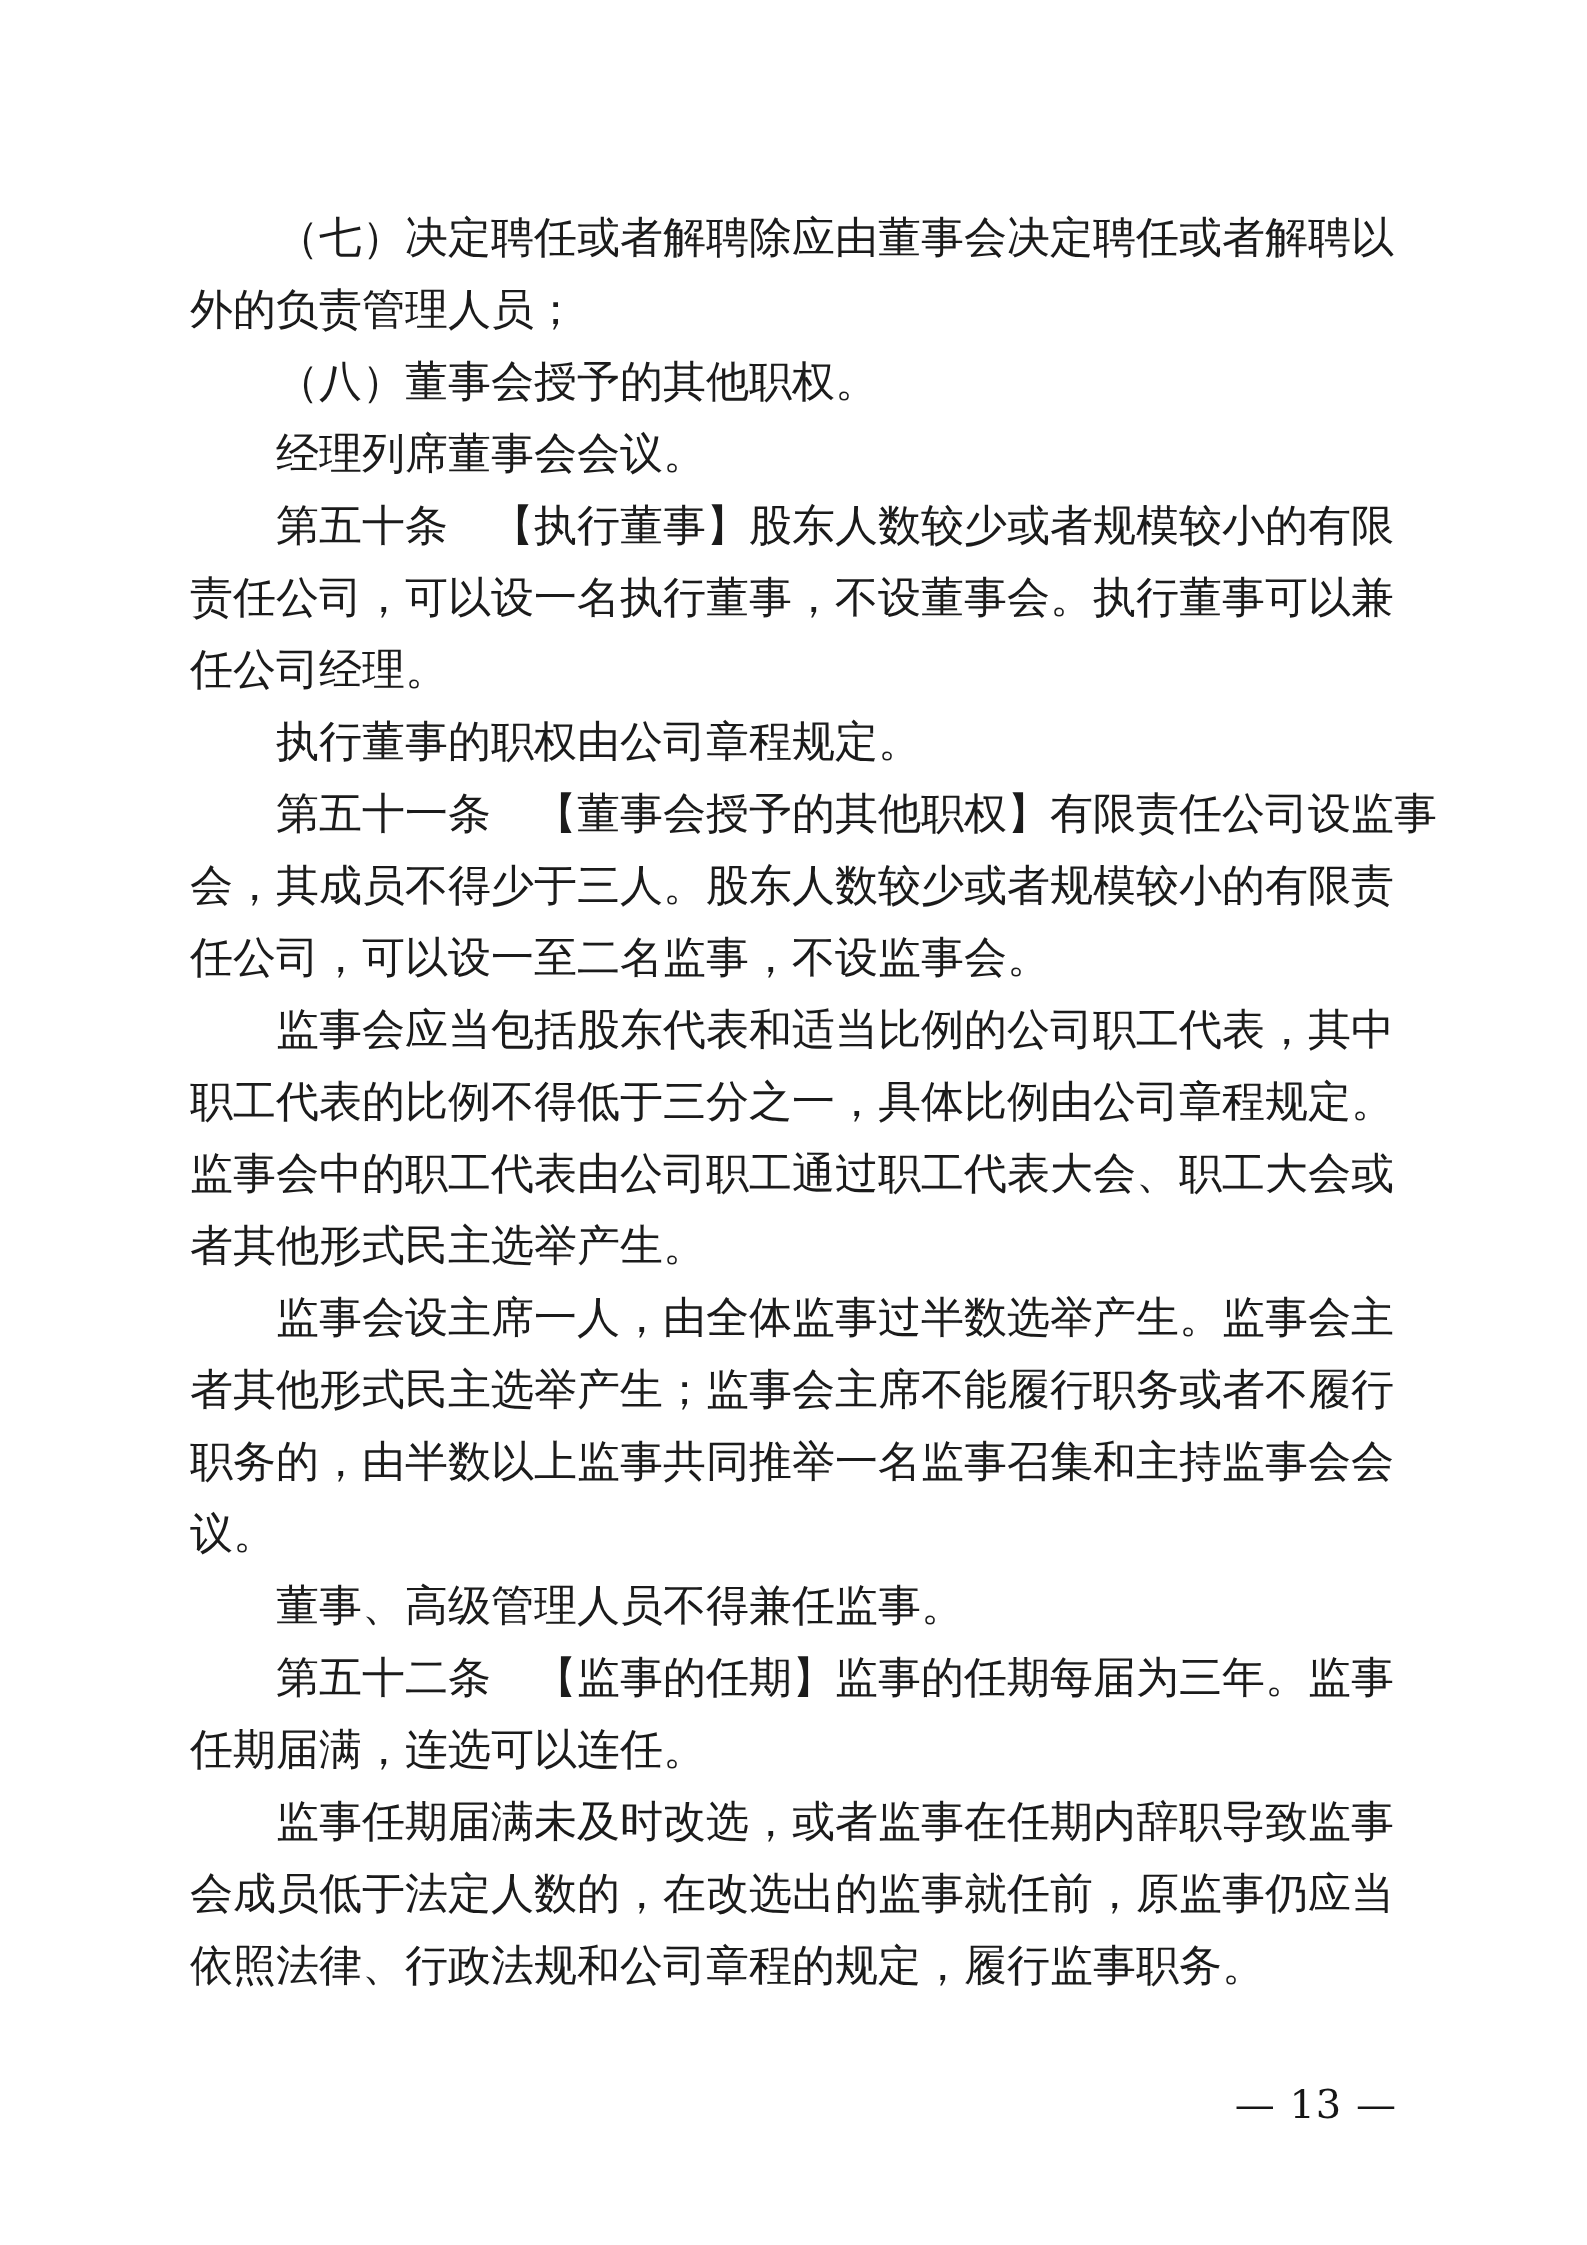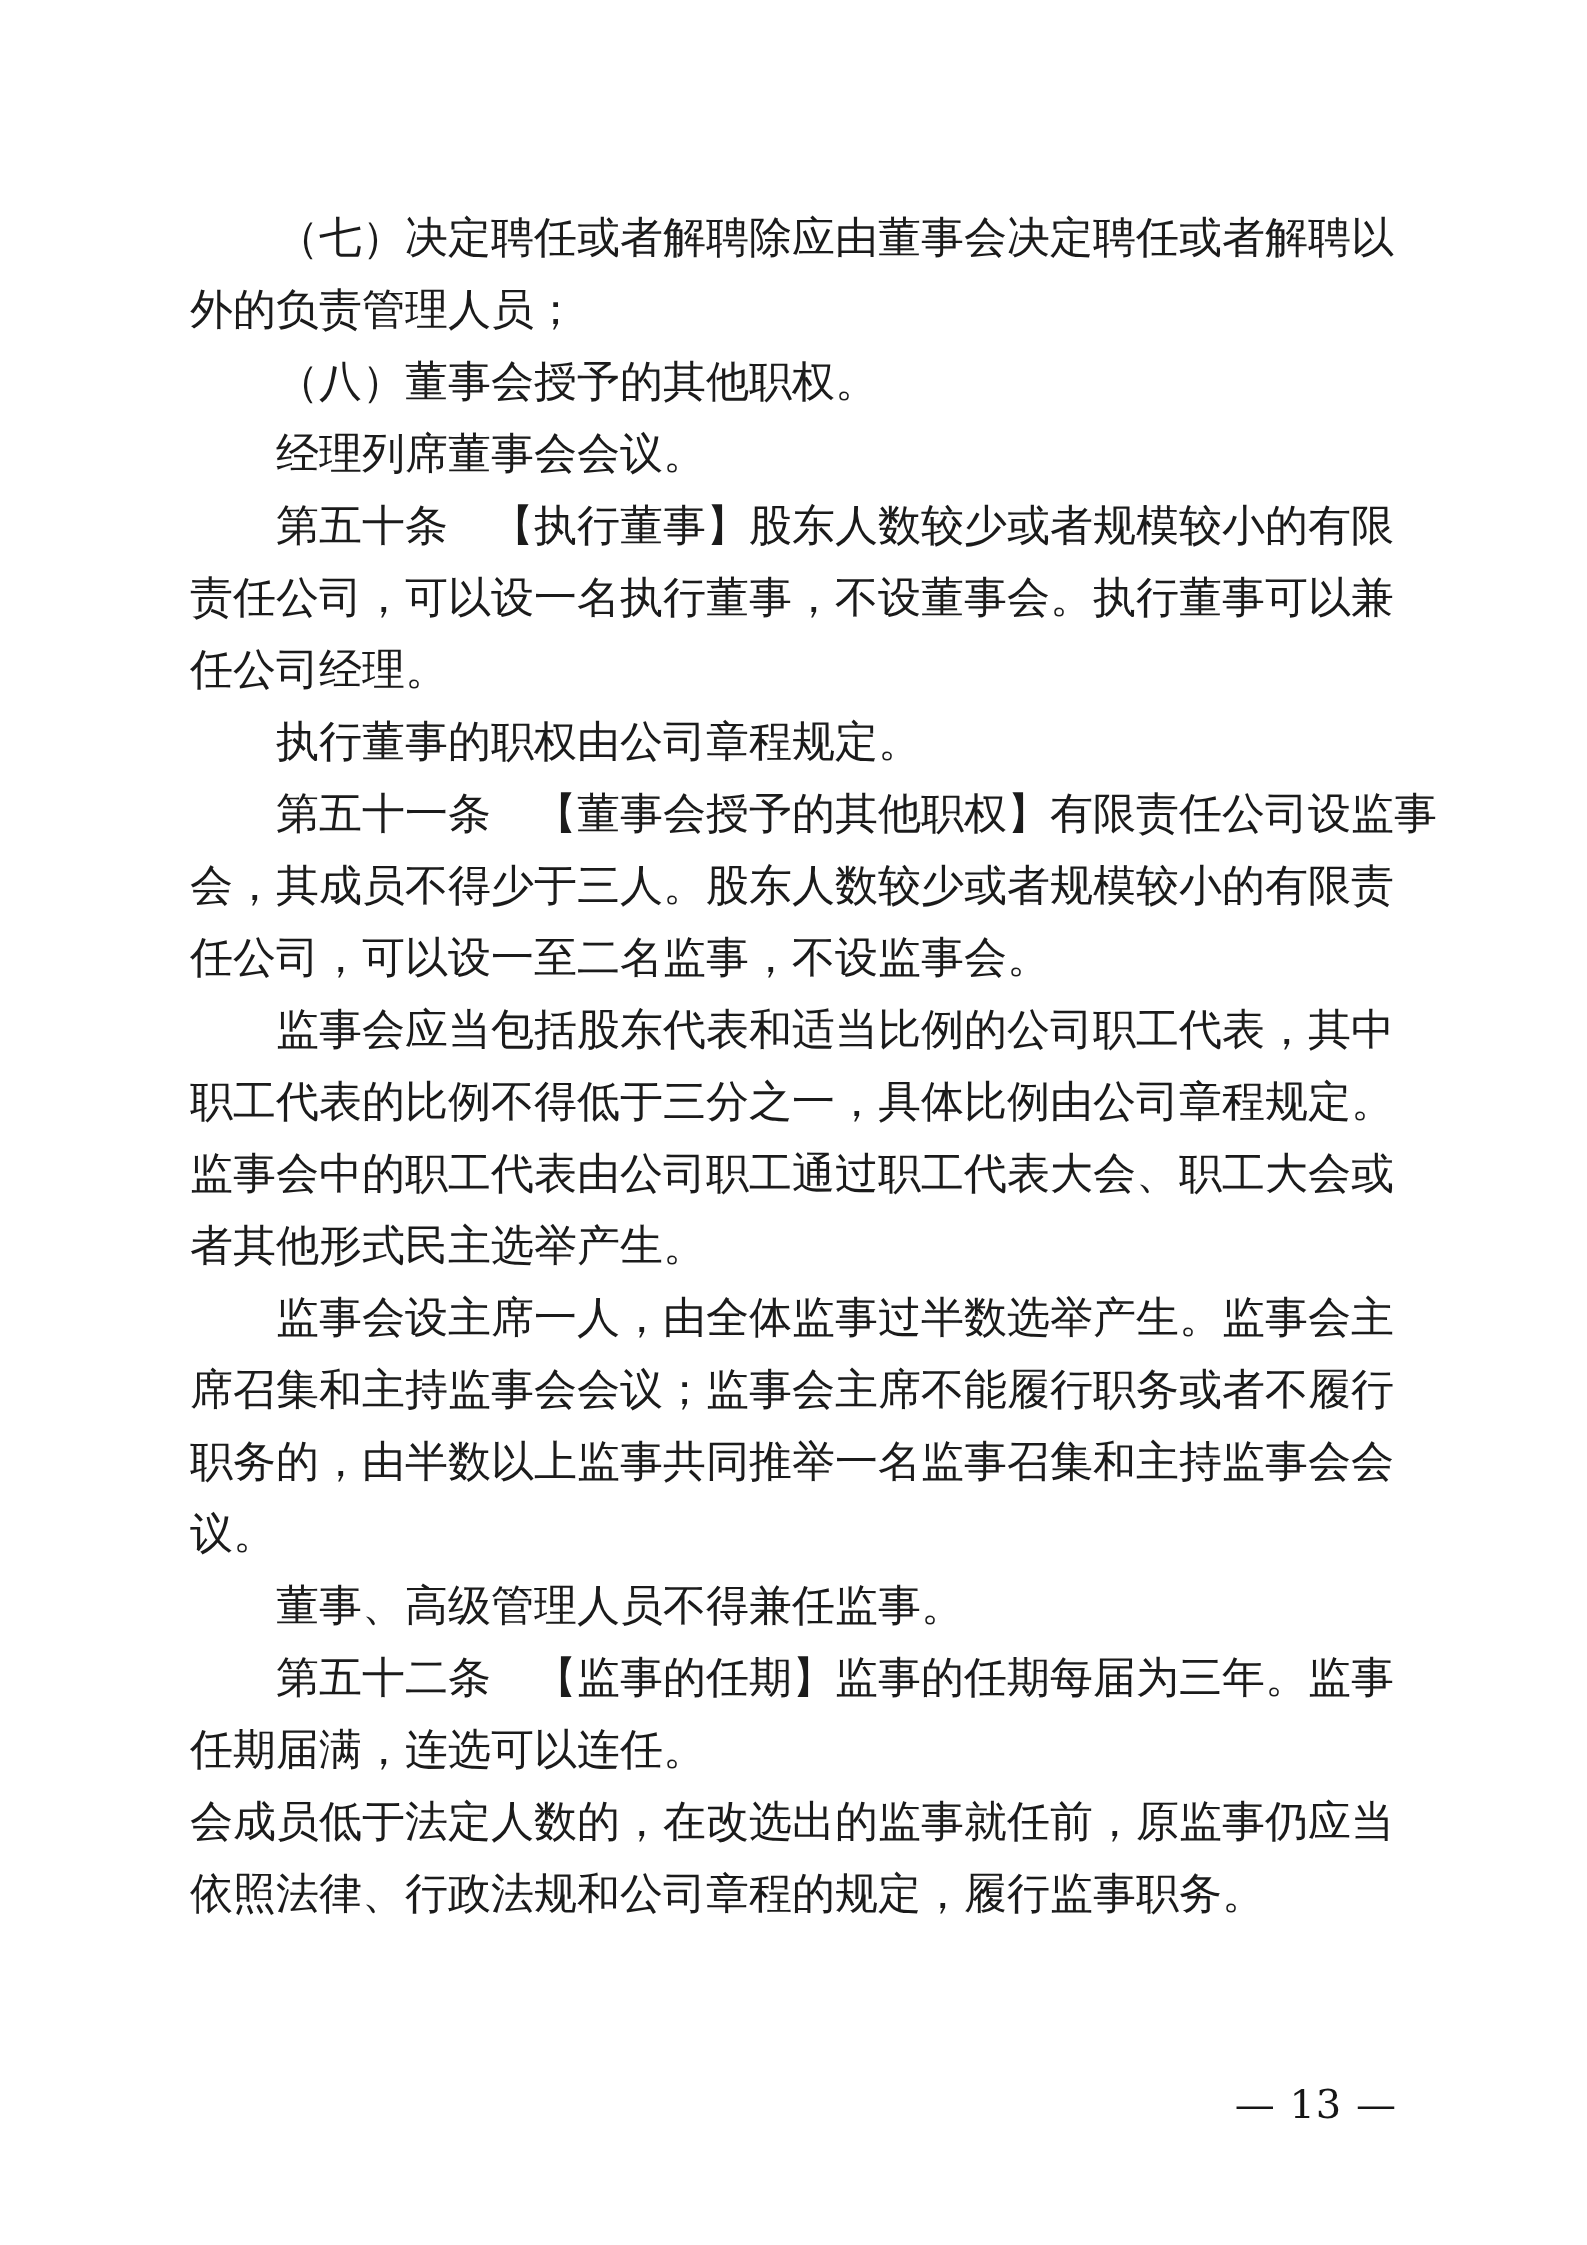--- a/index.html
+++ b/index.html
@@ -60,23 +60,24 @@
       <div class="line">任公司经理。</div>
       <div class="line indent">执行董事的职权由公司章程规定。</div>
       <div class="line indent">第五十一条　【董事会授予的其他职权】有限责任公司设监事</div>
       <div class="line">会，其成员不得少于三人。股东人数较少或者规模较小的有限责</div>
       <div class="line">任公司，可以设一至二名监事，不设监事会。</div>
       <div class="line indent">监事会应当包括股东代表和适当比例的公司职工代表，其中</div>
       <div class="line">职工代表的比例不得低于三分之一，具体比例由公司章程规定。</div>
       <div class="line">监事会中的职工代表由公司职工通过职工代表大会、职工大会或</div>
       <div class="line">者其他形式民主选举产生。</div>
       <div class="line indent">监事会设主席一人，由全体监事过半数选举产生。监事会主</div>
-      <div class="line">席召集和主持监事会会议；监事会主席不能履行职务或者不履行</div>
+      <div class="line">者其他形式民主选举产生；监事会主席不能履行职务或者不履行</div>
       <div class="line">职务的，由半数以上监事共同推举一名监事召集和主持监事会会</div>
       <div class="line">议。</div>
       <div class="line indent">董事、高级管理人员不得兼任监事。</div>
       <div class="line indent">第五十二条　【监事的任期】监事的任期每届为三年。监事</div>
       <div class="line">任期届满，连选可以连任。</div>
+      <div class="line indent">监事任期届满未及时改选，或者监事在任期内辞职导致监事</div>
       <div class="line">会成员低于法定人数的，在改选出的监事就任前，原监事仍应当</div>
       <div class="line">依照法律、行政法规和公司章程的规定，履行监事职务。</div>
     </div>
   <div class="page-number">— 13 —</div>
 </div>
 
 </body></html>

